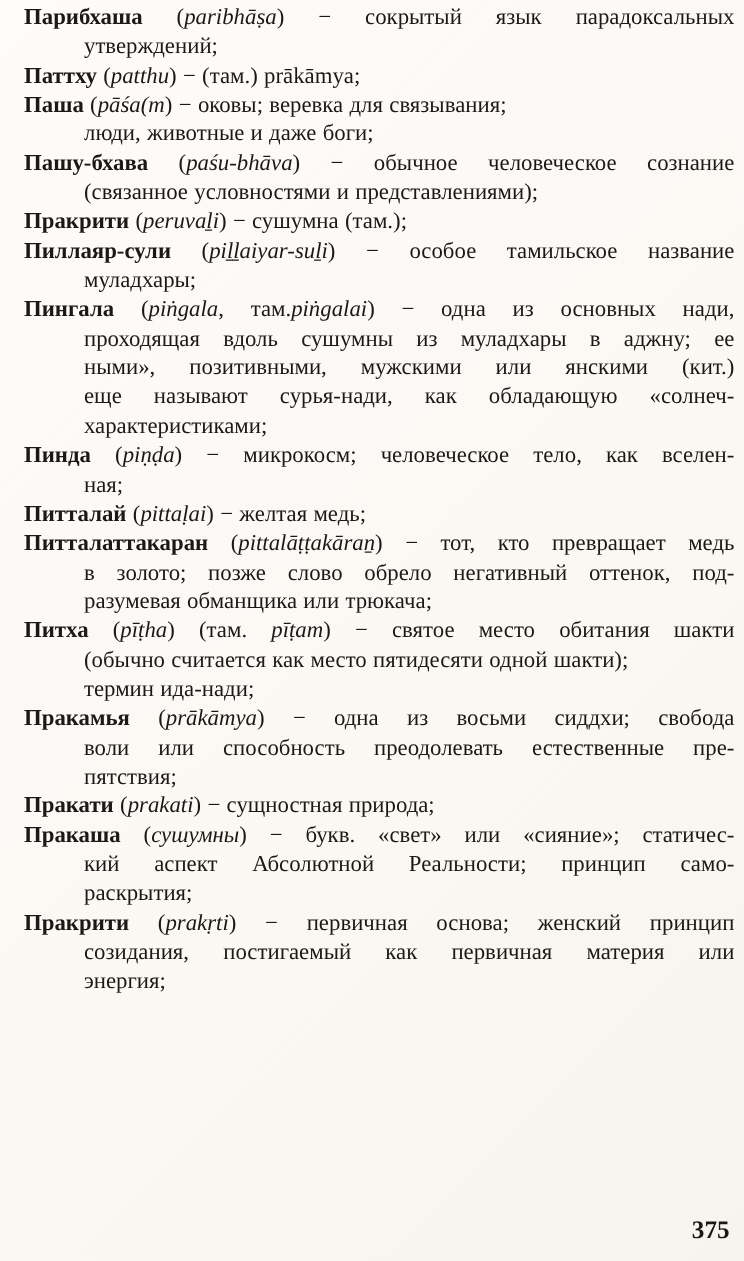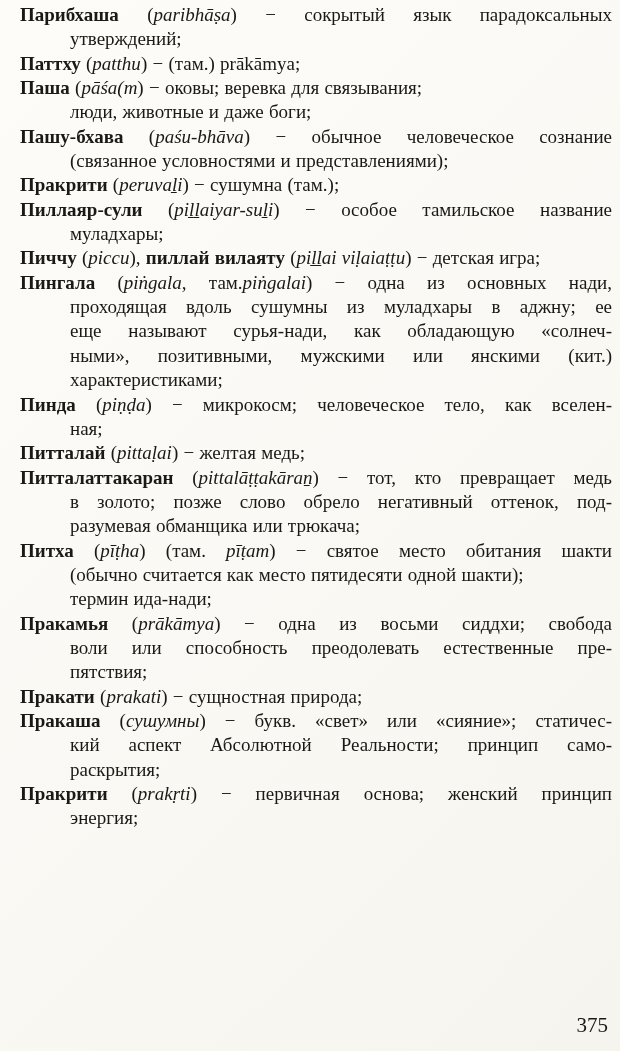--- a/index.html
+++ b/index.html
@@ -34,21 +34,21 @@
   }
   .s-b { font-weight: bold; }
   .s-i { font-style: italic; }
   .s-n { font-style: normal; font-weight: normal; }
   .page-number {
     position: absolute;
     top: 1013px;
     right: 12px;
     font-size: 21px;
     line-height: 24px;
-    font-weight: normal;
+    font-weight: bold;
   }
 </style>
 </head>
 <body>
 
 <div class="page-body">
     <div class="entry">
       <div class="line just"><span class="s-b">Парибхаша</span><span class="s-n"> (</span><span class="s-i">paribhāṣa</span><span class="s-n">) − сокрытый язык парадоксальных</span></div>
       <div class="line cont"><span class="s-n">утверждений;</span></div>
     </div>
@@ -66,27 +66,24 @@
       <div class="line cont"><span class="s-n">(связанное условностями и представлениями);</span></div>
     </div>
     <div class="entry">
       <div class="line"><span class="s-b">Пракрити</span><span class="s-n"> (</span><span class="s-i">peruvaḻi</span><span class="s-n">) − сушумна (там.);</span></div>
     </div>
     <div class="entry">
       <div class="line just"><span class="s-b">Пиллаяр-сули</span><span class="s-n"> (</span><span class="s-i">piḻḻaiyar-suḻi</span><span class="s-n">) − особое тамильское название</span></div>
       <div class="line cont"><span class="s-n">муладхары;</span></div>
     </div>
     <div class="entry">
-      <div class="line"><span class="s-b">Пиччу</span><span class="s-n"> (</span><span class="s-i">piccu</span><span class="s-n">), </span><span class="s-b">пиллай вилаяту</span><span class="s-n"> (</span><span class="s-i">piḻḻai viḷaiaṭṭu</span><span class="s-n">) − детская игра;</span></div>
-    </div>
-    <div class="entry">
       <div class="line just"><span class="s-b">Пингала</span><span class="s-n"> (</span><span class="s-i">piṅgala</span><span class="s-n">, там.</span><span class="s-i">piṅgalai</span><span class="s-n">) − одна из основных нади,</span></div>
       <div class="line cont just"><span class="s-n">проходящая вдоль сушумны из муладхары в аджну; ее</span></div>
+      <div class="line cont just"><span class="s-n">ными», позитивными, мужскими или янскими (кит.)</span></div>
       <div class="line cont just"><span class="s-n">еще называют сурья-нади, как обладающую «солнеч-</span></div>
-      <div class="line cont just"><span class="s-n">ными», позитивными, мужскими или янскими (кит.)</span></div>
       <div class="line cont"><span class="s-n">характеристиками;</span></div>
     </div>
     <div class="entry">
       <div class="line just"><span class="s-b">Пинда</span><span class="s-n"> (</span><span class="s-i">piṇḍa</span><span class="s-n">) − микрокосм; человеческое тело, как вселен-</span></div>
       <div class="line cont"><span class="s-n">ная;</span></div>
     </div>
     <div class="entry">
       <div class="line"><span class="s-b">Питталай</span><span class="s-n"> (</span><span class="s-i">pittaḷai</span><span class="s-n">) − желтая медь;</span></div>
     </div>
     <div class="entry">
@@ -109,17 +106,18 @@
     <div class="entry">
       <div class="line"><span class="s-b">Пракати</span><span class="s-n"> (</span><span class="s-i">prakati</span><span class="s-n">) − сущностная природа;</span></div>
     </div>
     <div class="entry">
       <div class="line just"><span class="s-b">Пракаша</span><span class="s-n"> (</span><span class="s-i">сушумны</span><span class="s-n">) − букв. «свет» или «сияние»; статичес-</span></div>
       <div class="line cont just"><span class="s-n">кий аспект Абсолютной Реальности; принцип само-</span></div>
       <div class="line cont"><span class="s-n">раскрытия;</span></div>
     </div>
     <div class="entry">
       <div class="line just"><span class="s-b">Пракрити</span><span class="s-n"> (</span><span class="s-i">prakṛti</span><span class="s-n">) − первичная основа; женский принцип</span></div>
+      <div class="line cont just"><span class="s-n">созидания, постигаемый как первичная материя или</span></div>
       <div class="line cont"><span class="s-n">энергия;</span></div>
     </div>
   </div>
 
 <div class="page-number">375</div>
 
 </body></html>

